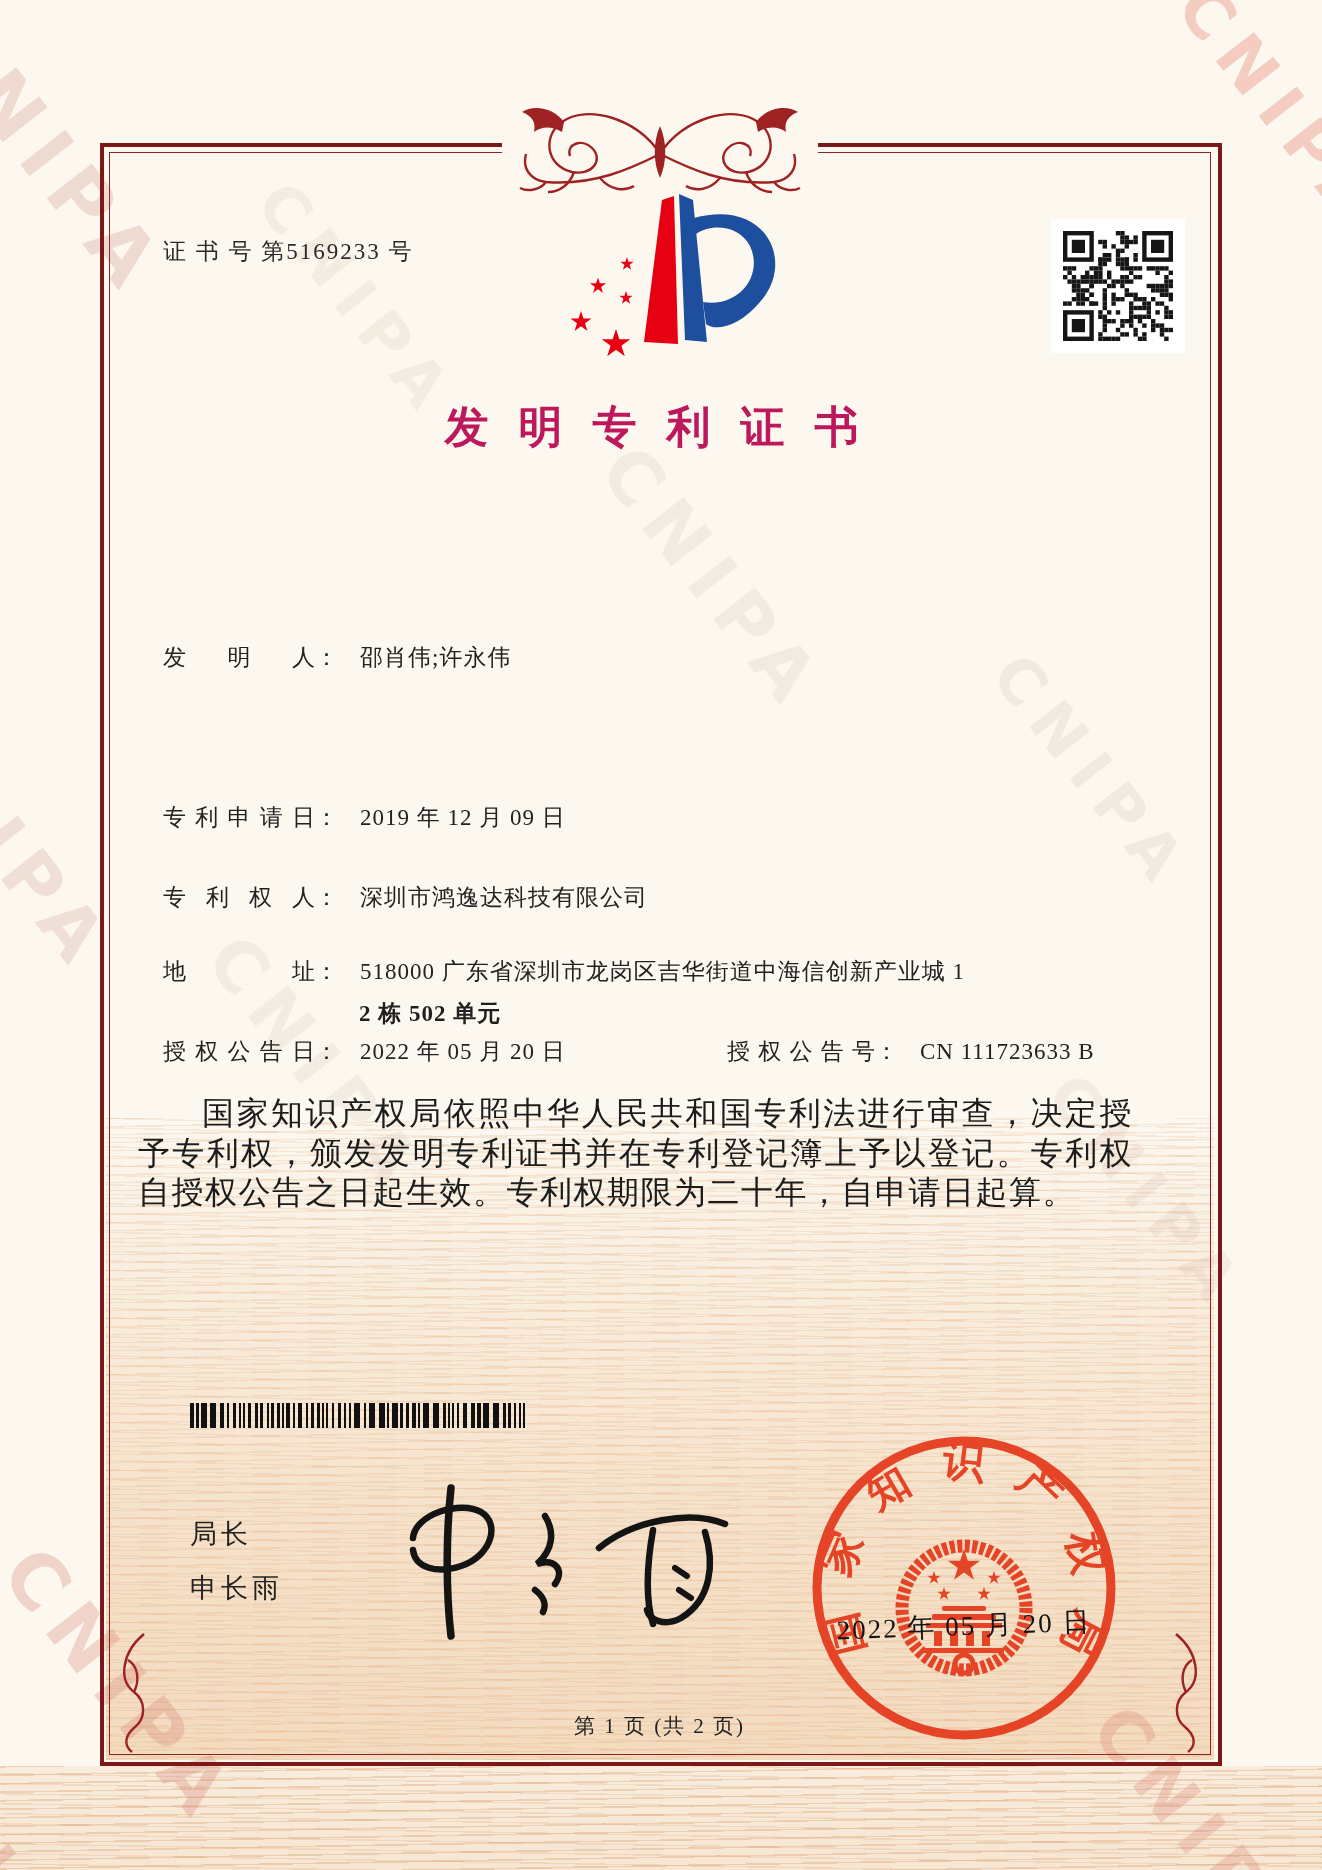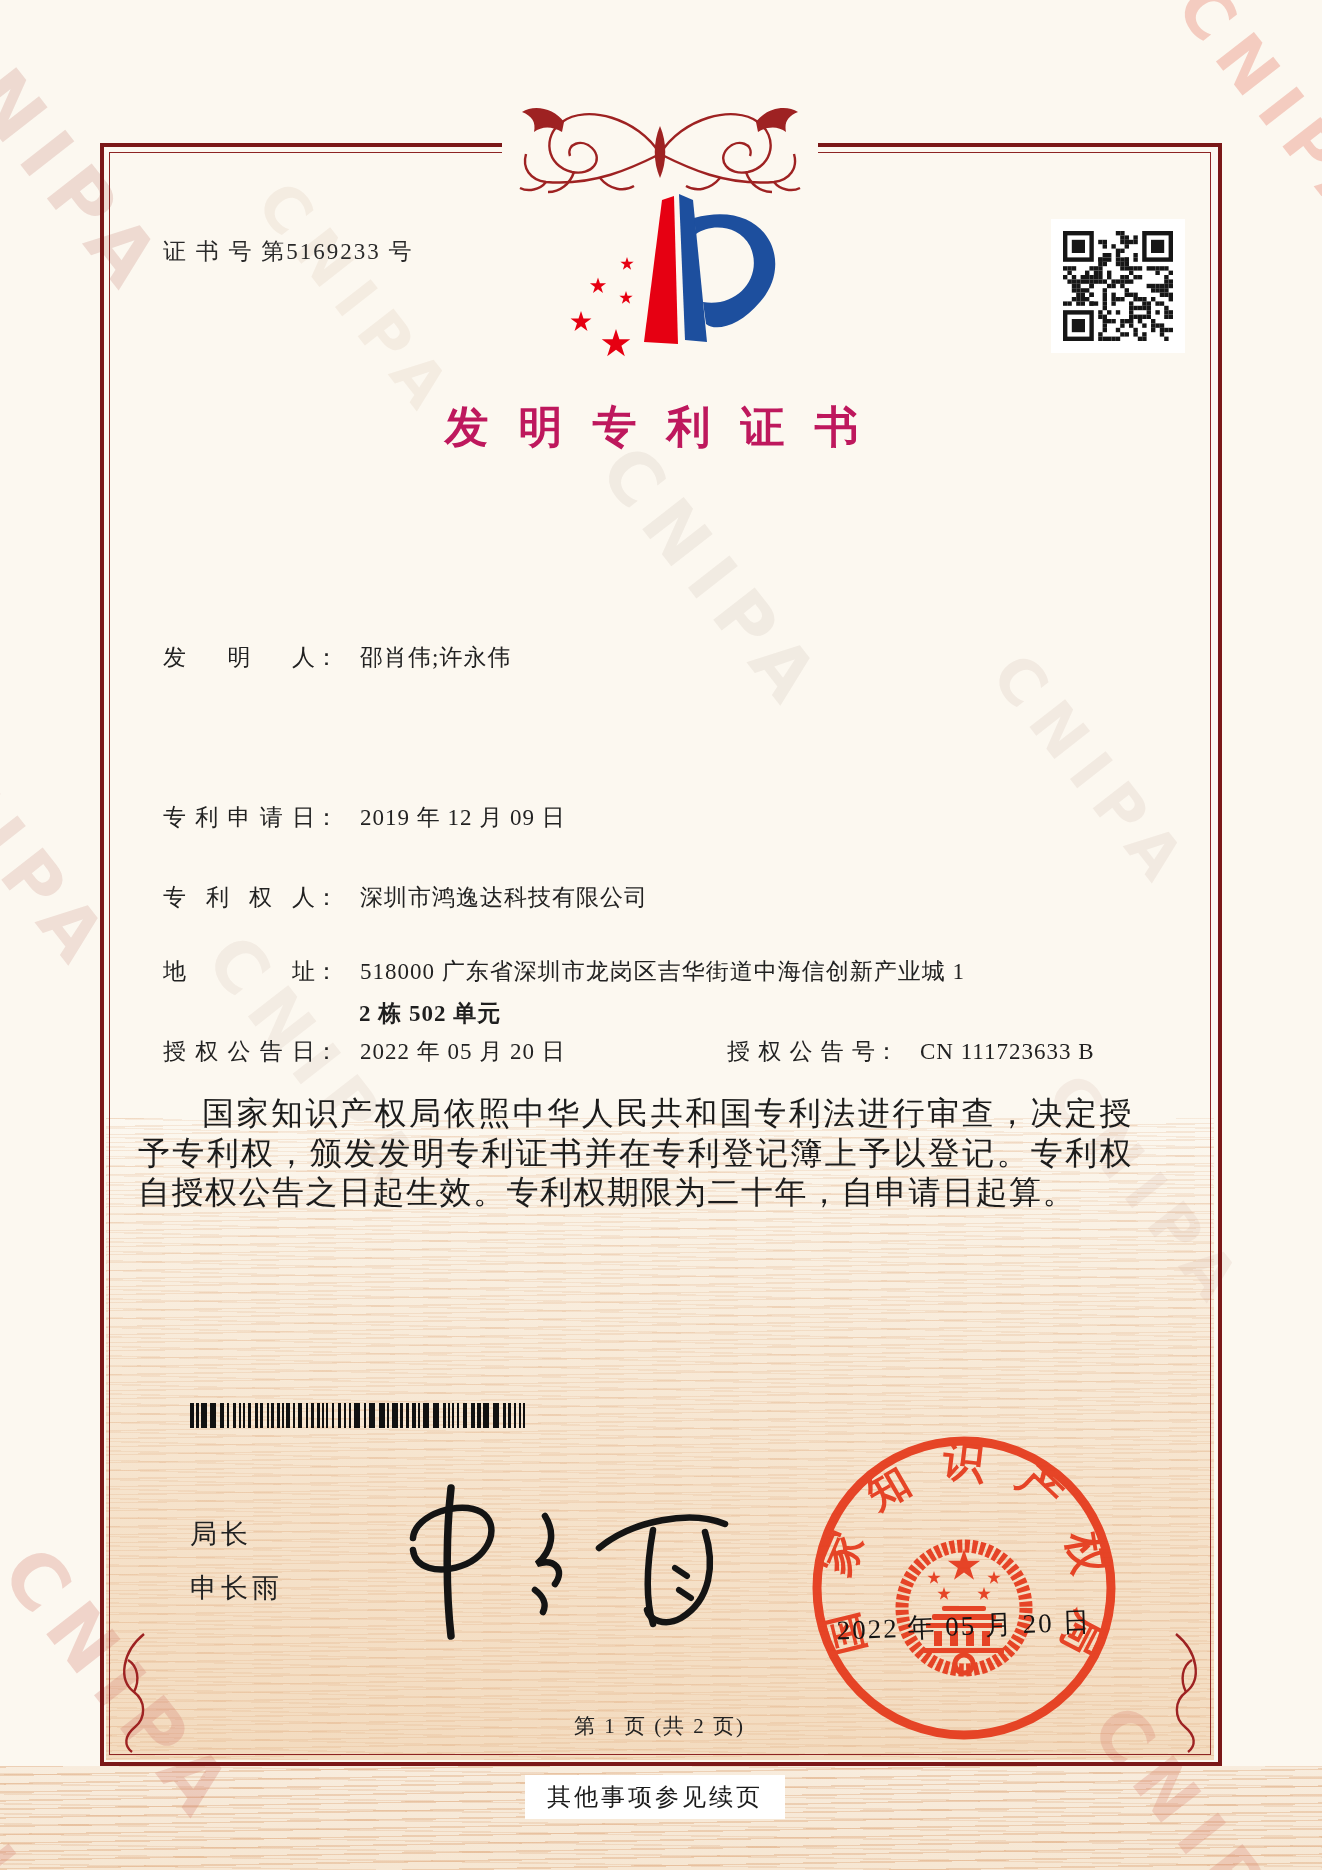--- a/index.html
+++ b/index.html
@@ -498,15 +498,14 @@
       <rect x="144" y="201" width="8" height="15"></rect>
       <rect x="160" y="201" width="8" height="15"></rect>
       <rect x="176" y="201" width="8" height="15"></rect>
       <rect x="118" y="218" width="80" height="5"></rect>
       <circle cx="158" cy="234" r="9" fill="none" stroke="#e5391b" stroke-width="5"></circle>
     </g>
   </svg>
   <div class="seal-date">2022 年 05 月 20 日</div>
 
   <div class="pagenum">第 1 页 (共 2 页)</div>
-  <div class="note">其他事项参见续页</div>
 
 </div>
 
 </body></html>

